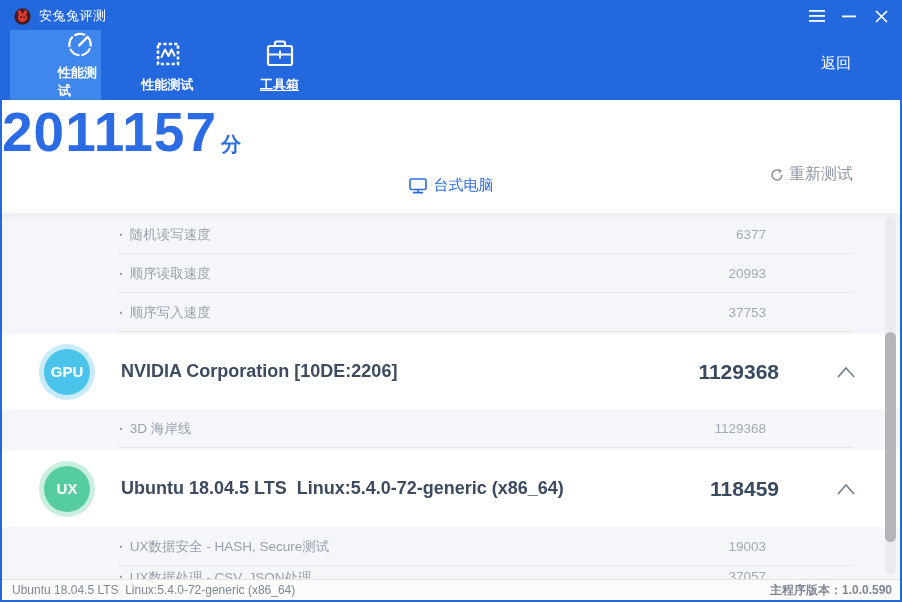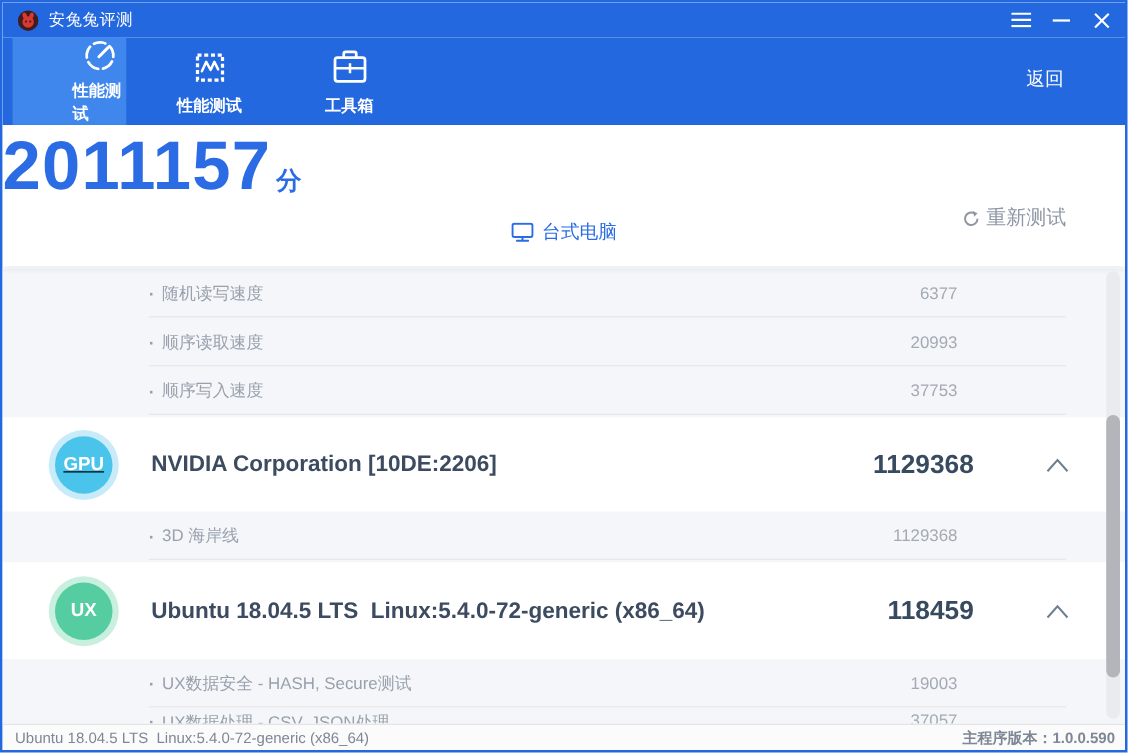--- a/index.html
+++ b/index.html
@@ -15,21 +15,21 @@
   .app-title { color:#fff; font-size:13px; margin-left:8px; letter-spacing:.5px; }
   .winctl { position:absolute; right:8px; top:0; height:28px; display:flex; align-items:center; gap:10px; }
   .winbtn { width:22px; height:22px; display:flex; align-items:center; justify-content:center; cursor:pointer; }
 
   
   .tabbar { position:absolute; left:0; top:28px; width:898px; height:70px; background:#2468df; }
   .tab { position:absolute; top:0; width:91px; height:70px; display:flex; flex-direction:column;
          align-items:center; justify-content:center; color:#fff; cursor:pointer; }
   .tab .tab-label { font-size:13px; font-weight:700; margin-top:5px; }
   .tab.active { background:#3f87ec; }
-  .tab-1 { left:8px;padding-left:48px; } .tab-2 { left:120px; } .tab-3 { left:232px; }
+  .tab-1 { left:8px;padding-left:48px; } .tab-2 { left:120px; } .tab-3 { left:232px;text-decoration:underline; }
   .back-btn { position:absolute; right:49px; top:24px; color:#fff; font-size:15px; cursor:pointer; }
 
   
   .score-panel { position:absolute; left:0; top:98px; width:898px; height:113px; background:#fff;
                  box-shadow:0 2px 5px rgba(40,60,90,.12); z-index:3; }
   .score-line { position:absolute; left:0; top:0; width:100%; text-align:left; color:#2b6ce4; }
   .score-value { font-size:55px; font-weight:700; letter-spacing:1px; }
   .score-unit { font-size:20px; font-weight:700; margin-left:4px; }
   .device-line { position:absolute; left:0; top:76px; width:100%; display:flex;
                  align-items:center; justify-content:center; gap:7px; color:#2b6ce4; font-size:15px; }
@@ -48,21 +48,21 @@
                       height:1px; background:#e6e8ec; }
   .subrow.clipped { height:14px; align-items:flex-start; padding-top:3px; overflow:hidden; }
 
   .section-row { position:relative; background:#fff; display:flex; align-items:center; cursor:pointer; }
   .section-row.gpu-row { height:75px; }
   .section-row.ux-row { height:77px; }
   .badge { position:relative; width:56px; height:56px; border-radius:50%; margin-left:37px;
            display:flex; align-items:center; justify-content:center; flex:0 0 auto; }
   .badge .inner { width:46px; height:46px; border-radius:50%; display:flex; align-items:center;
                   justify-content:center; color:#fff; font-weight:700; font-size:15px; }
-  .badge.gpu { background:#c7ebf8;text-decoration:underline; } .badge.gpu .inner { background:#4ac4ea; }
+  .badge.gpu { background:#c7ebf8; } .badge.gpu .inner { background:#4ac4ea; }
   .badge.ux  { background:#c9efdf; } .badge.ux  .inner { background:#56cda1; }
   .section-title { margin-left:26px; font-size:18px; font-weight:700; color:#3c4b60; white-space:pre; }
   .section-score { position:absolute; right:121px; top:50%; transform:translateY(-50%);
                    font-size:21px; font-weight:700; color:#374a60; }
   .collapse { position:absolute; right:44px; top:50%; transform:translateY(-50%);
               width:20px; height:14px; cursor:pointer; }
 
   
   .scrollbar { position:absolute; right:4px; top:215px; width:11px; height:358px;
                background:#e9ebef; border-radius:6px; z-index:5; }

